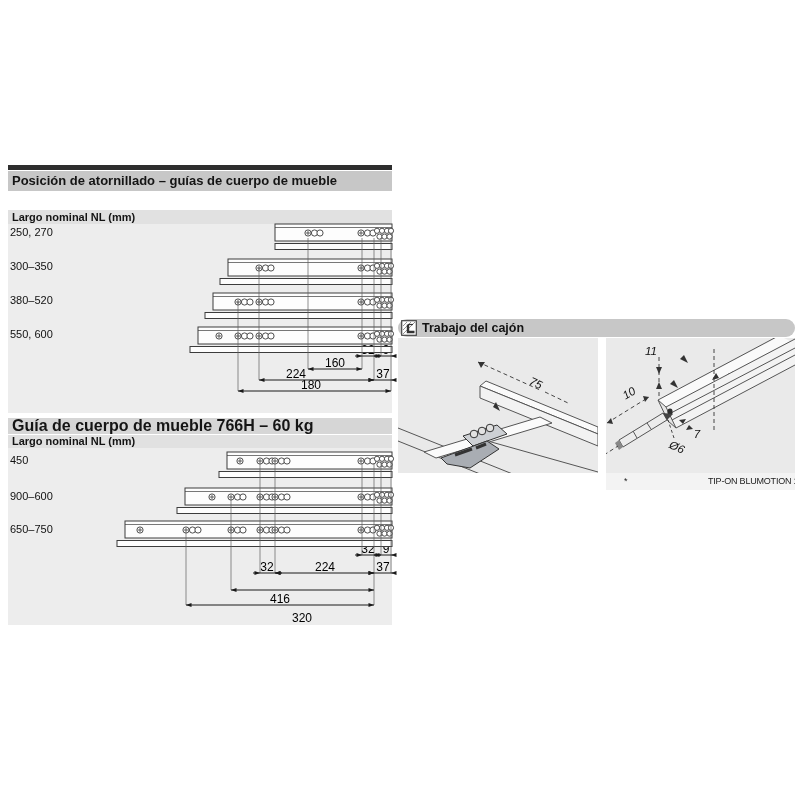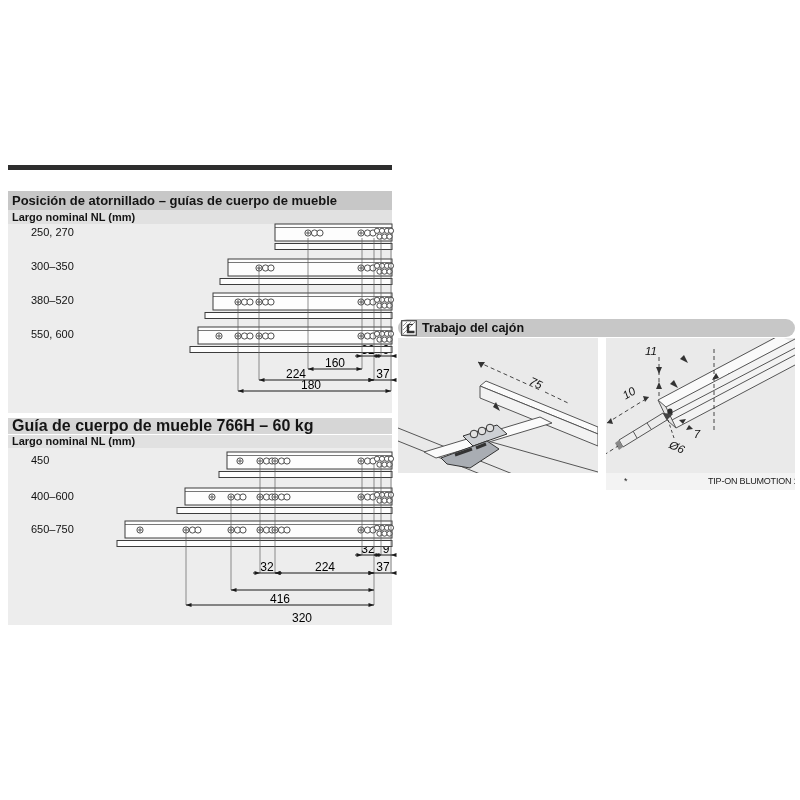--- a/index.html
+++ b/index.html
@@ -1,29 +1,29 @@
 <!DOCTYPE html>
 <html><head>
 <meta charset="utf-8">
 <style>
   html,body{margin:0;padding:0;background:#fff;}
   .page{position:relative;width:800px;height:800px;background:#fff;
         font-family:"Liberation Sans",sans-serif;overflow:hidden;color:#141414;}
   .rule{position:absolute;left:8px;top:165px;width:384px;height:5px;background:#2e2e2e;}
   .bar{position:absolute;left:8px;width:380px;padding-left:4px;font-weight:bold;
        white-space:nowrap;overflow:hidden;}
-  .bar.h1{top:171px;height:20px;line-height:20px;font-size:13px;background:#c7c7c7;margin-top:20px;}
+  .bar.h1{top:171px;height:20px;line-height:20px;font-size:13px;background:#c7c7c7;}
   .bar.hA{top:193px;height:16px;line-height:16px;font-size:11px;background:#d6d6d6;}
   .bar.hB{top:210px;height:14px;line-height:14px;font-size:11px;background:#e1e1e1;}
   .bar.hA2{top:418px;height:16px;line-height:16px;font-size:16px;background:#d6d6d6;}
   .bar.hB2{top:435px;height:13px;line-height:13px;font-size:11px;background:#e1e1e1;}
   .content{position:absolute;left:8px;width:384px;background:#ededed;}
   .c1{top:224px;height:189px;}
   .c2{top:448px;height:177px;}
-  .rowlab{position:absolute;left:10px;font-size:11px;color:#111;margin-left:21px;}
+  .rowlab{position:absolute;left:10px;font-size:11px;color:#111;}
   .dim{position:absolute;font-size:12px;color:#000;transform:translateX(-50%);white-space:nowrap;}
   .iso{position:absolute;font-size:11.5px;font-style:italic;color:#111;white-space:nowrap;}
   .rhead{position:absolute;left:398px;top:319px;width:397px;height:18px;background:#c7c7c7;border-radius:9px;}
   .rhead .ttl{position:absolute;left:24px;top:0;height:18px;line-height:18px;
               font-size:12.5px;font-weight:bold;}
   .panel{position:absolute;top:338px;height:135px;background:#eaeaea;}
   .p1{left:398px;width:200px;}
   .p2{left:606px;width:189px;}
   .cap{position:absolute;top:473px;height:17px;line-height:17px;background:#f3f3f3;
        font-size:9px;letter-spacing:-0.2px;color:#222;white-space:nowrap;overflow:hidden;}
@@ -45,21 +45,21 @@
   <div class="bar hA2">Guía de cuerpo de mueble 766H – 60 kg</div>
   <div class="bar hB2">Largo nominal NL (mm)</div>
   <div class="content c2"></div>
 
   <div class="rowlab" style="top:226px">250, 270</div>
   <div class="rowlab" style="top:260px">300–350</div>
   <div class="rowlab" style="top:294px">380–520</div>
   <div class="rowlab" style="top:328px">550, 600</div>
 
   <div class="rowlab" style="top:454px">450</div>
-  <div class="rowlab" style="top:490px">400–600</div>
+  <div class="rowlab" style="top:490px">900–600</div>
   <div class="rowlab" style="top:523px">650–750</div>
 
   <div class="dim" style="left:368px;top:343px">32</div>
   <div class="dim" style="left:386px;top:343px">9</div>
   <div class="dim" style="left:335px;top:356px">160</div>
   <div class="dim" style="left:296px;top:367px">224</div>
   <div class="dim" style="left:383px;top:367px">37</div>
   <div class="dim" style="left:311px;top:378px">180</div>
 
   <div class="dim" style="left:368px;top:542px">32</div>

